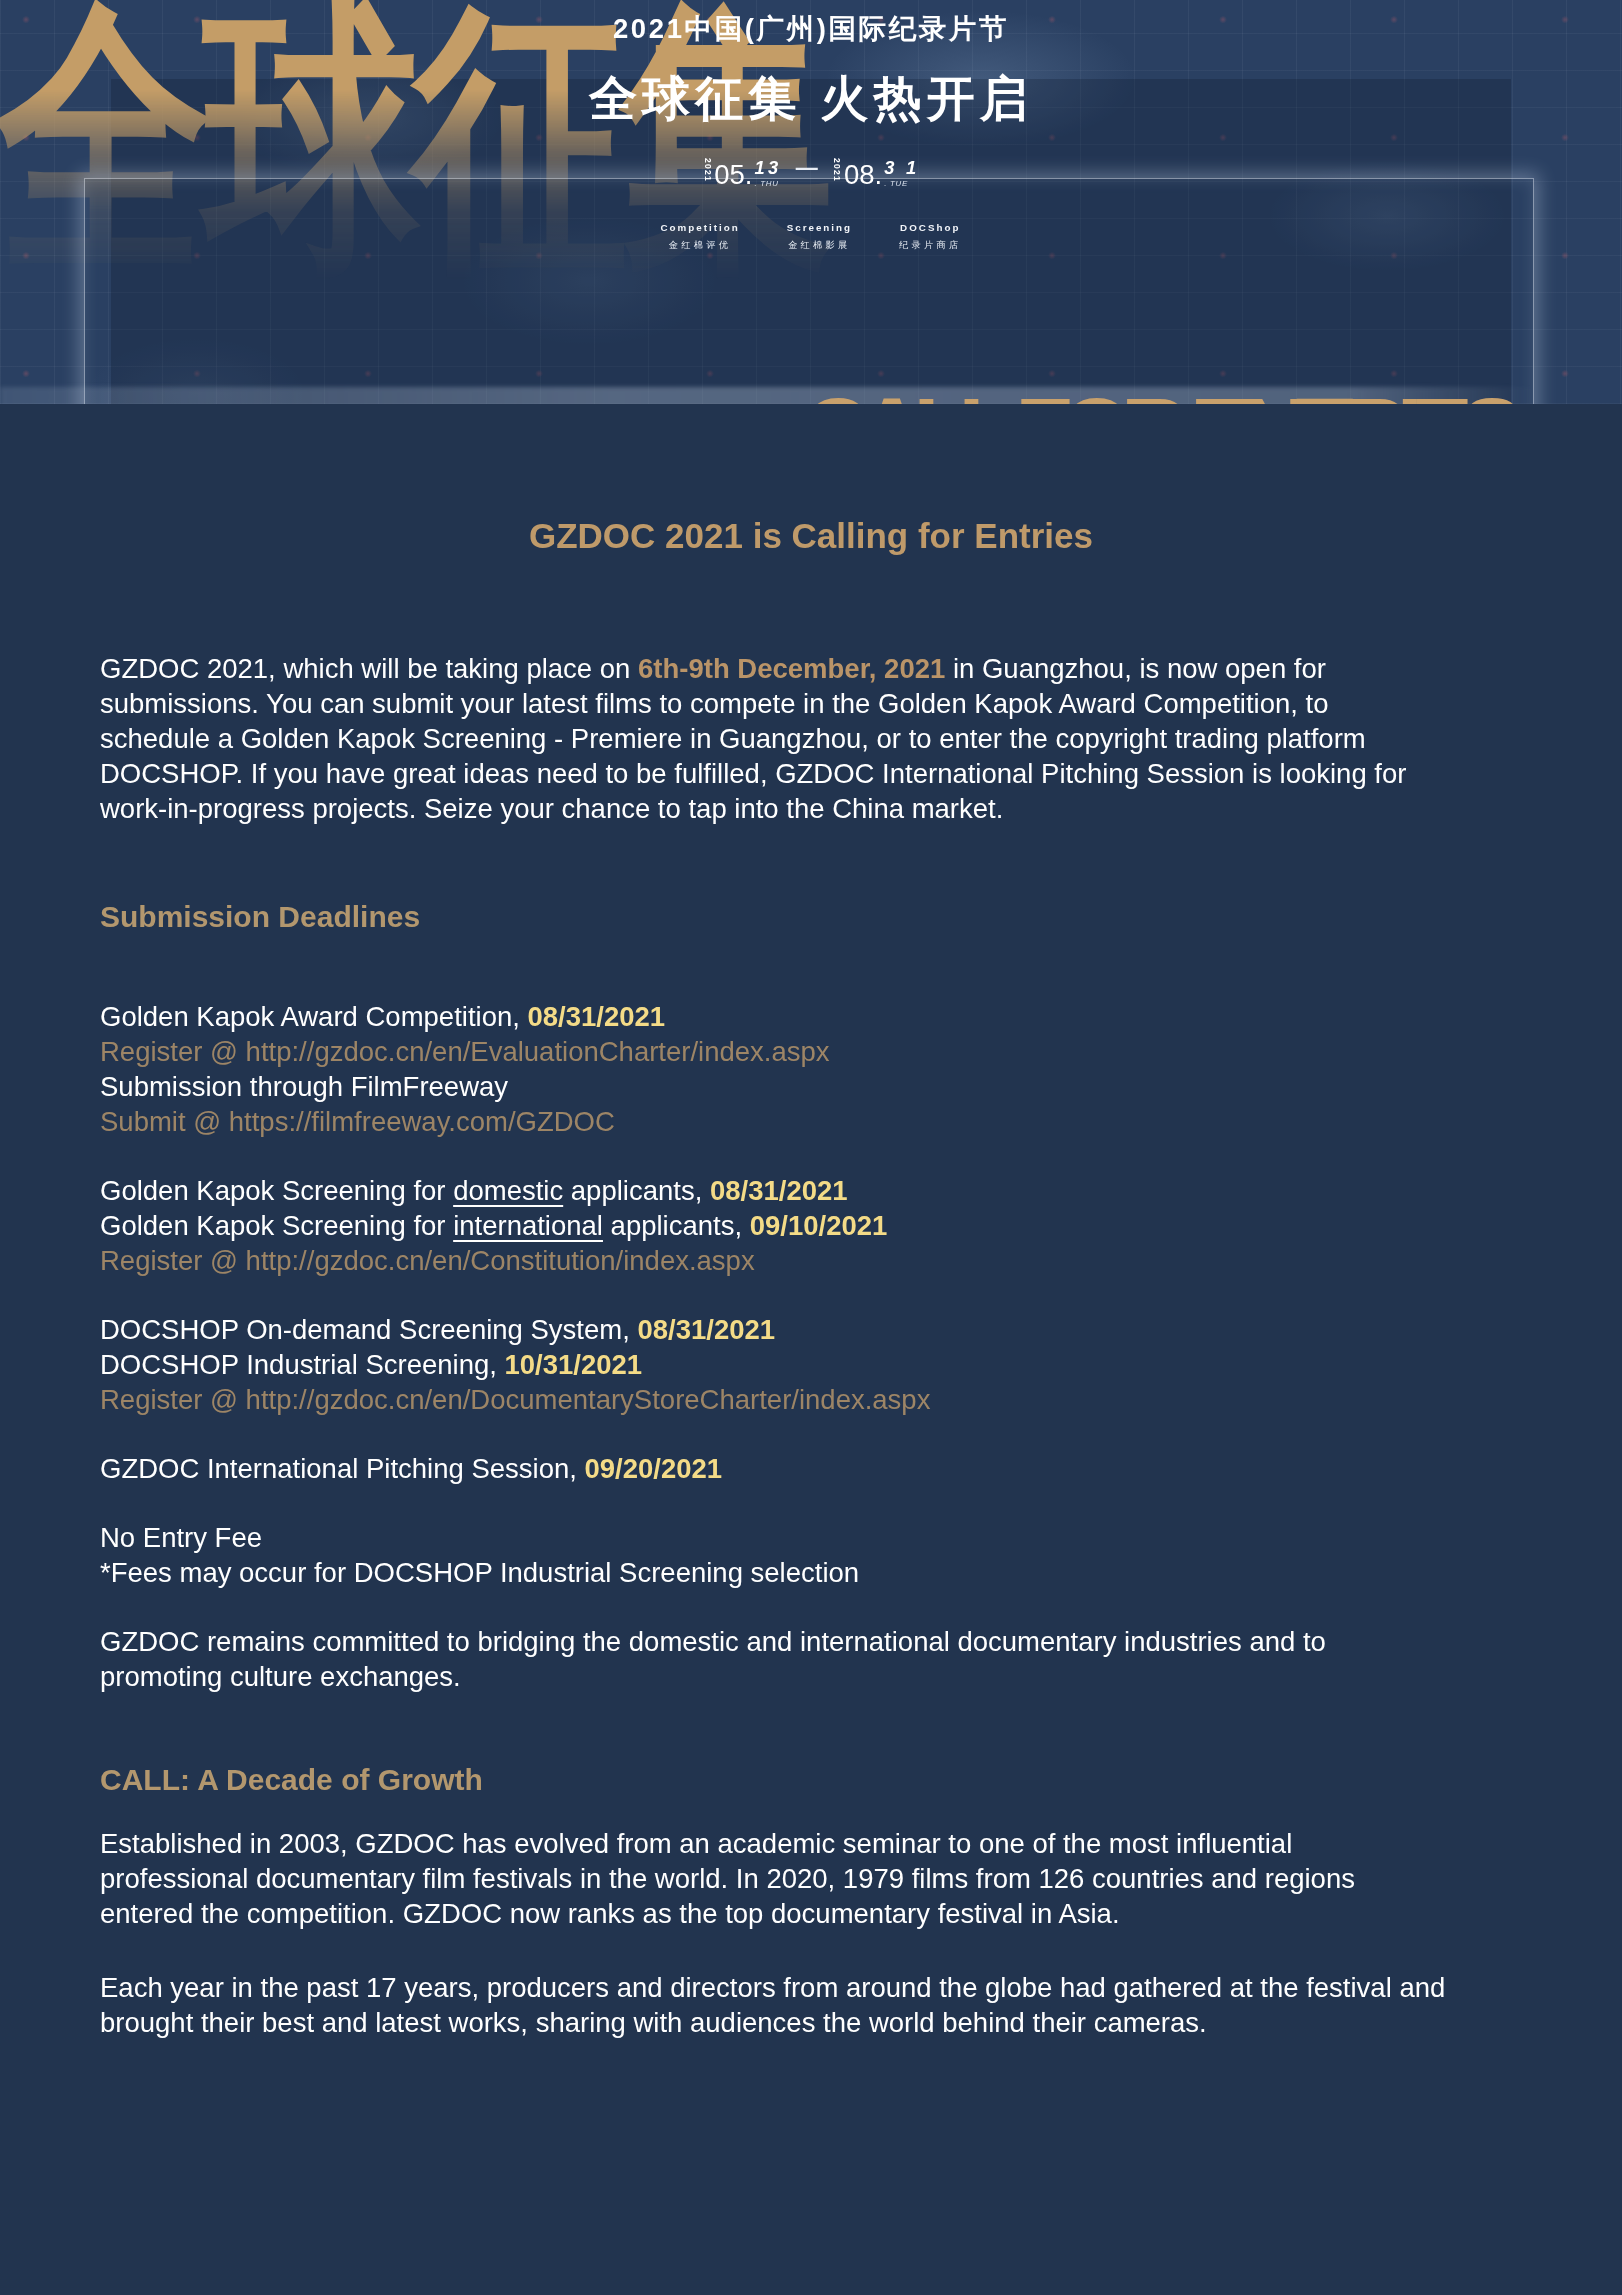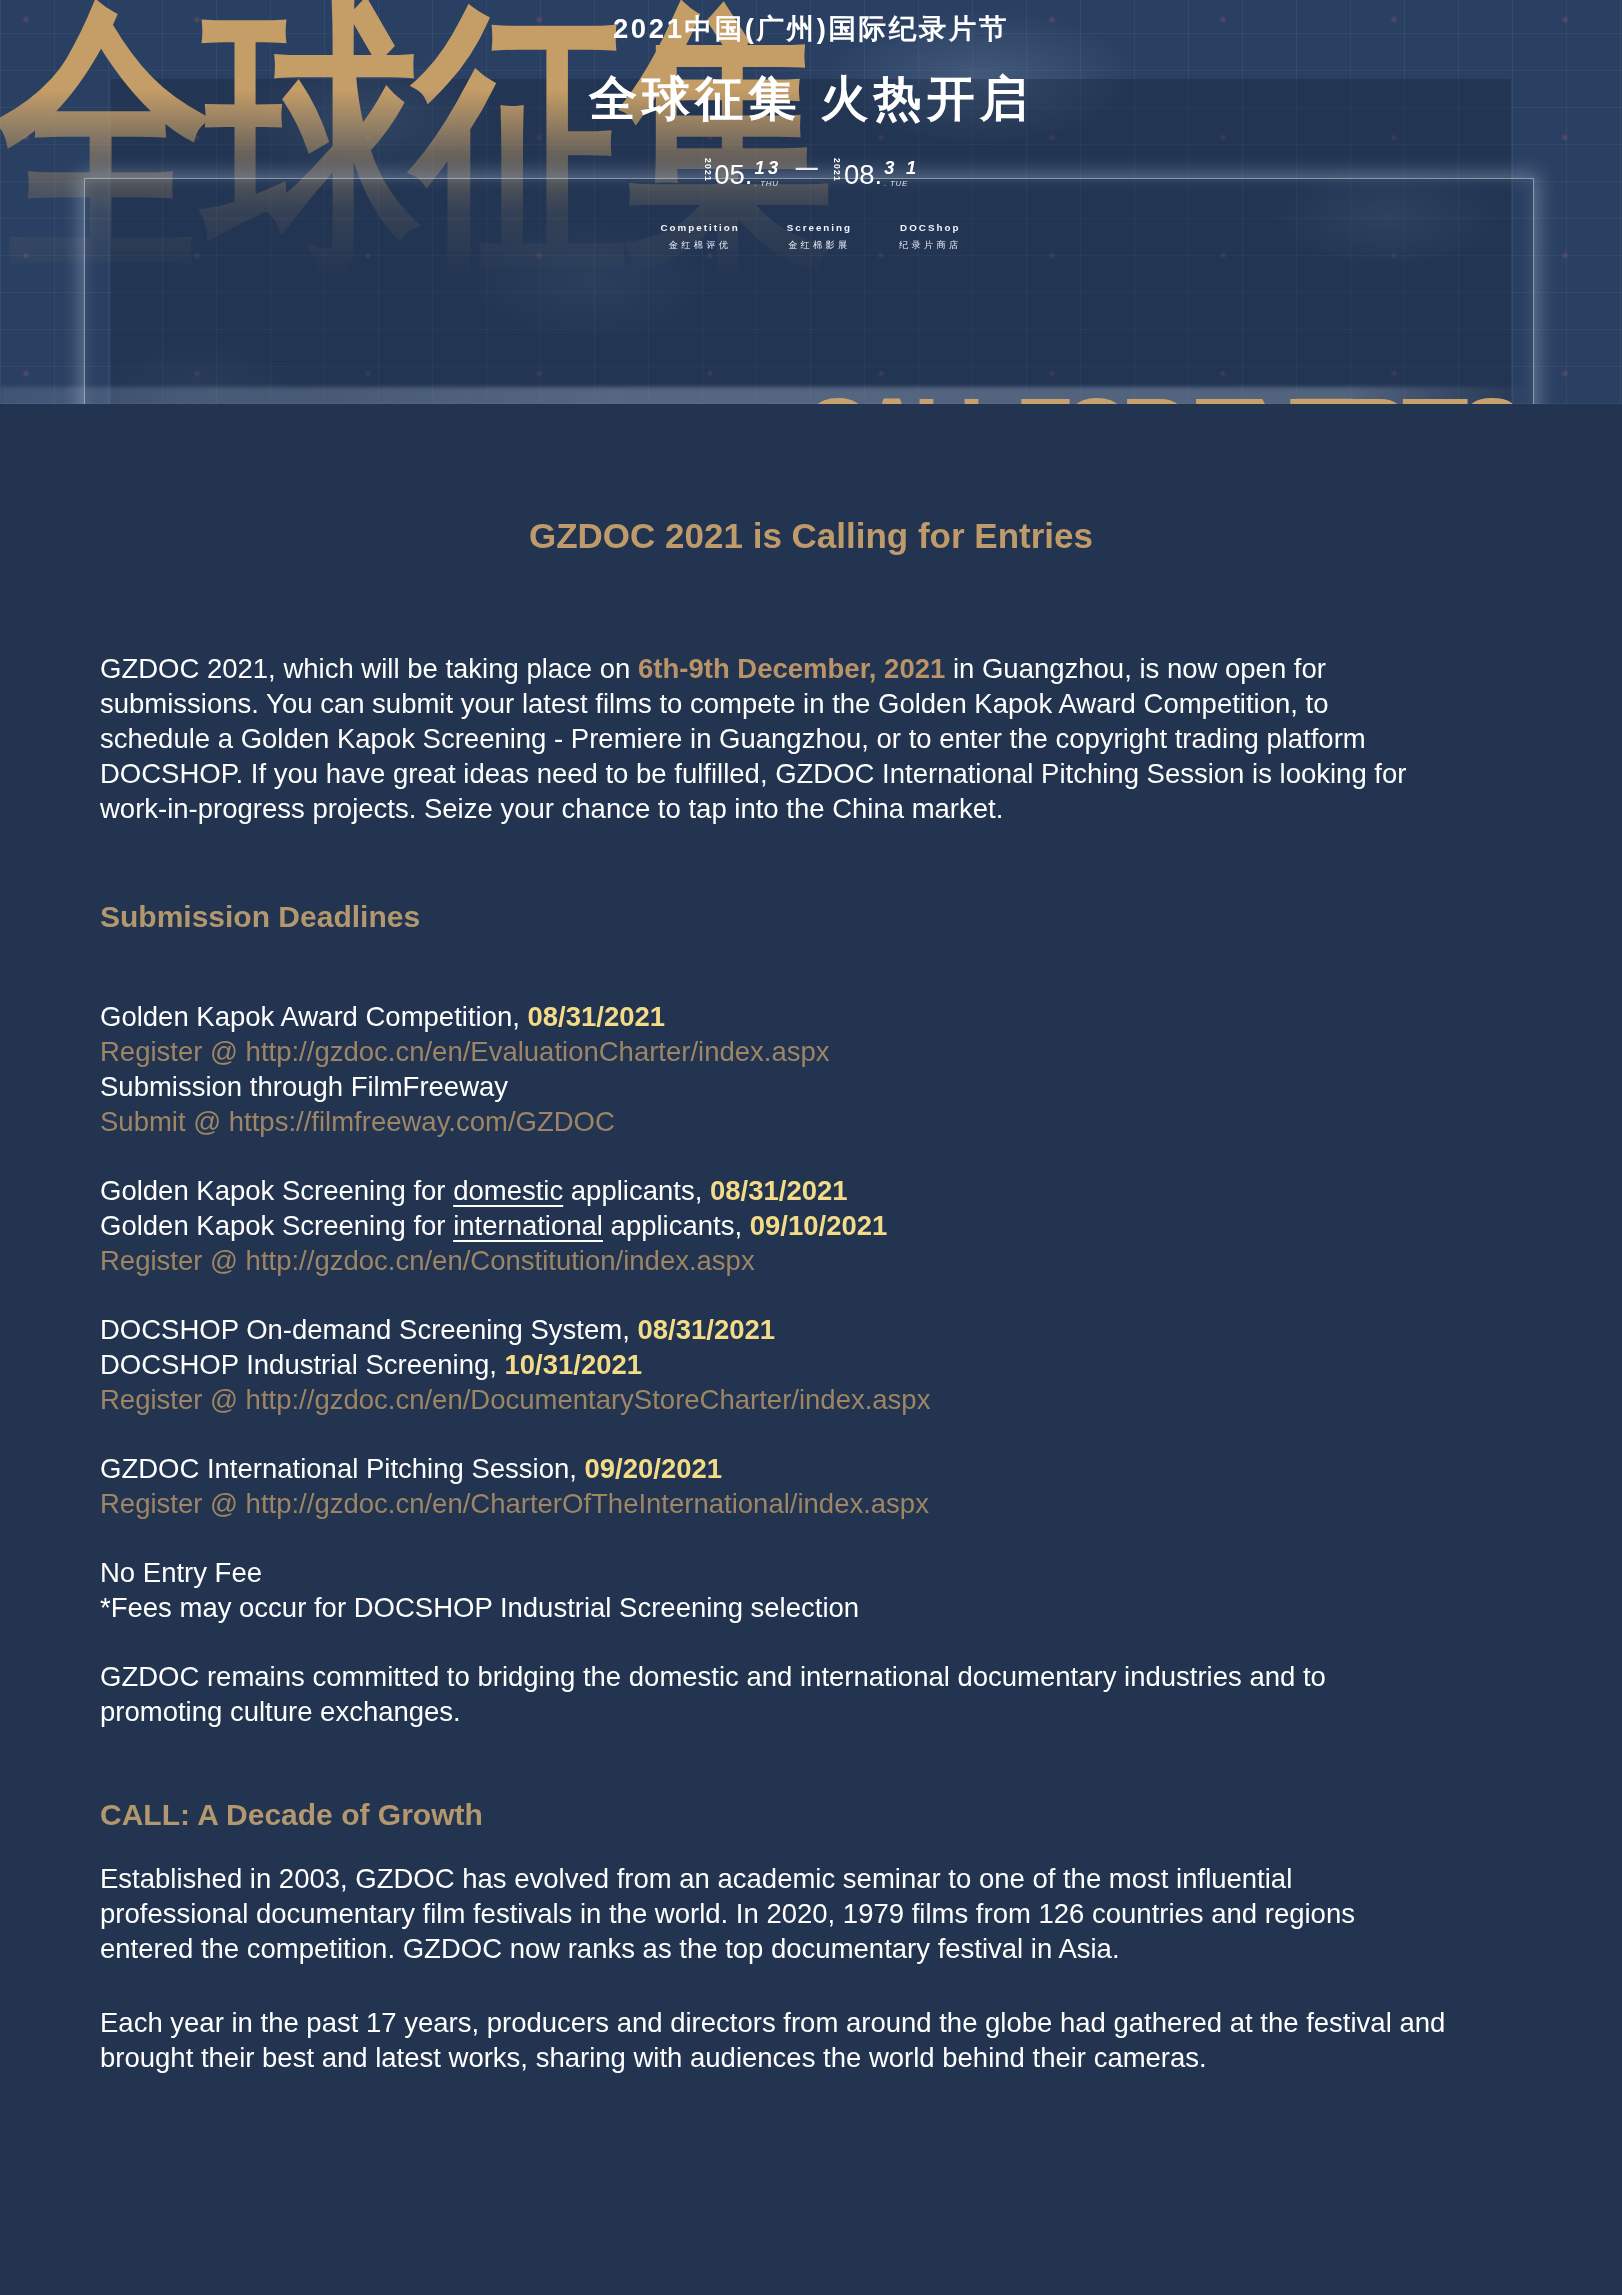--- a/index.html
+++ b/index.html
@@ -159,21 +159,20 @@
         <div class="line"><span>Golden Kapok Screening for </span><span class="seg-u">international</span><span> applicants, </span><span class="seg-date">09/10/2021</span></div>
         <div class="line"><span class="seg-link">Register @ http://gzdoc.cn/en/Constitution/index.aspx</span></div>
       </div>
       <div class="group">
         <div class="line"><span>DOCSHOP On-demand Screening System, </span><span class="seg-date">08/31/2021</span></div>
         <div class="line"><span>DOCSHOP Industrial Screening, </span><span class="seg-date">10/31/2021</span></div>
         <div class="line"><span class="seg-link">Register @ http://gzdoc.cn/en/DocumentaryStoreCharter/index.aspx</span></div>
       </div>
       <div class="group">
         <div class="line"><span>GZDOC International Pitching Session, </span><span class="seg-date">09/20/2021</span></div>
-        <div class="line"><span class="seg-link">Register @ http://gzdoc.cn/en/CharterOfTheInternational/index.aspx</span></div>
       </div>
       <div class="group">
         <div class="line"><span>No Entry Fee</span></div>
         <div class="line"><span>*Fees may occur for DOCSHOP Industrial Screening selection</span></div>
       </div>
       <div class="group">
         <div class="line wrapline"><span>GZDOC remains committed to bridging the domestic and international documentary industries and to</span><br><span>promoting culture exchanges.</span></div>
       </div>
     </section>
   <h2 class="sec-heading growth">CALL: A Decade of Growth</h2>

